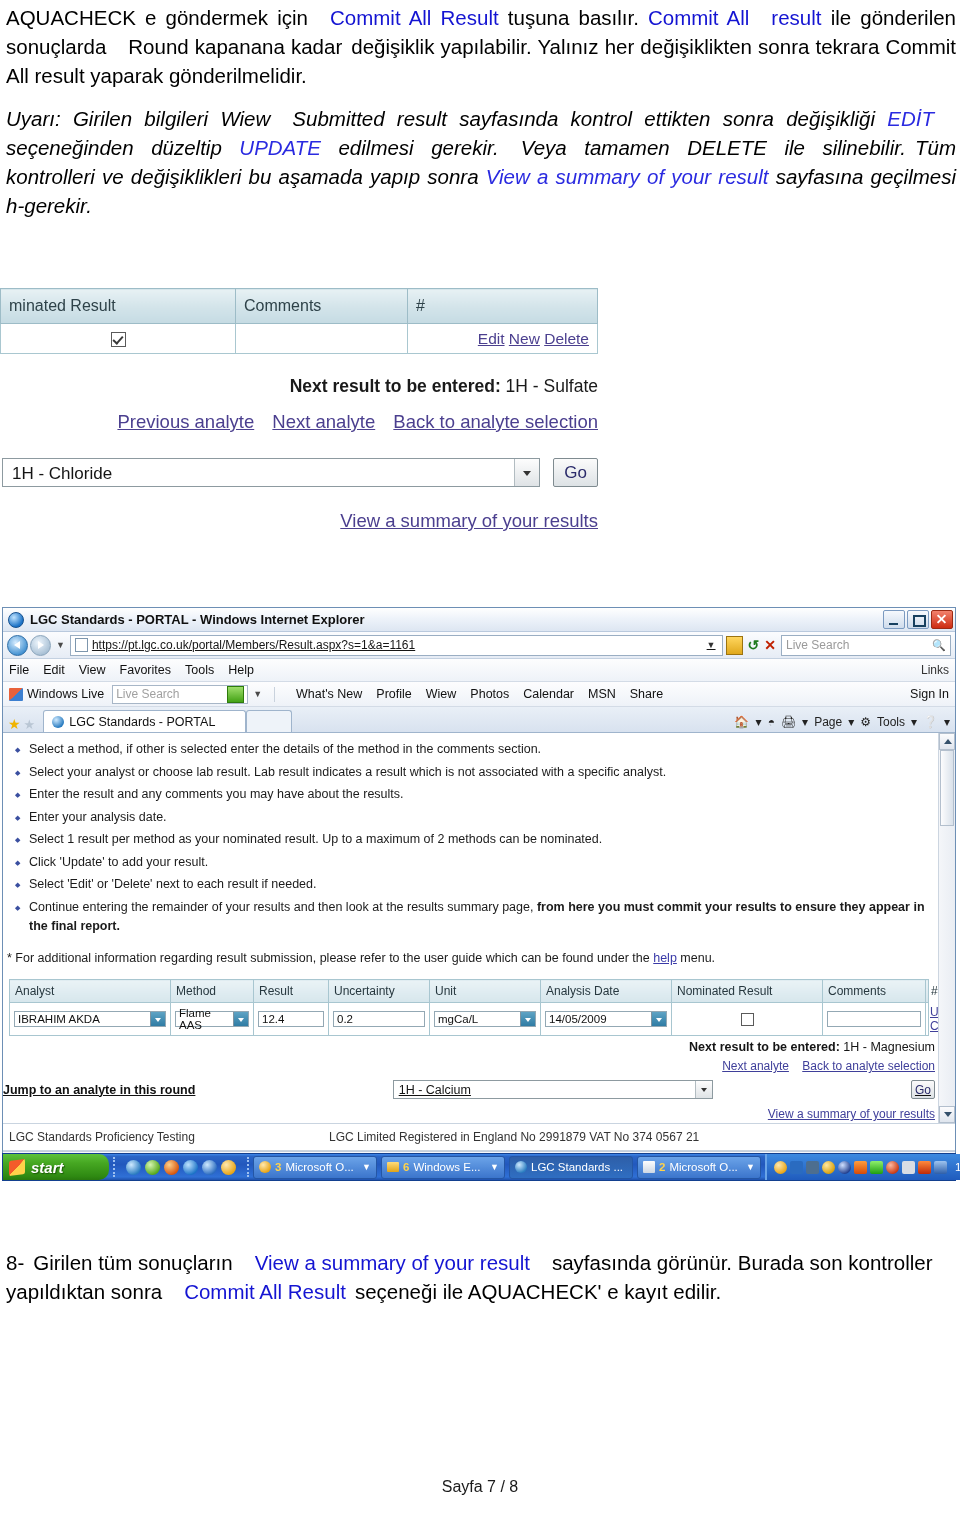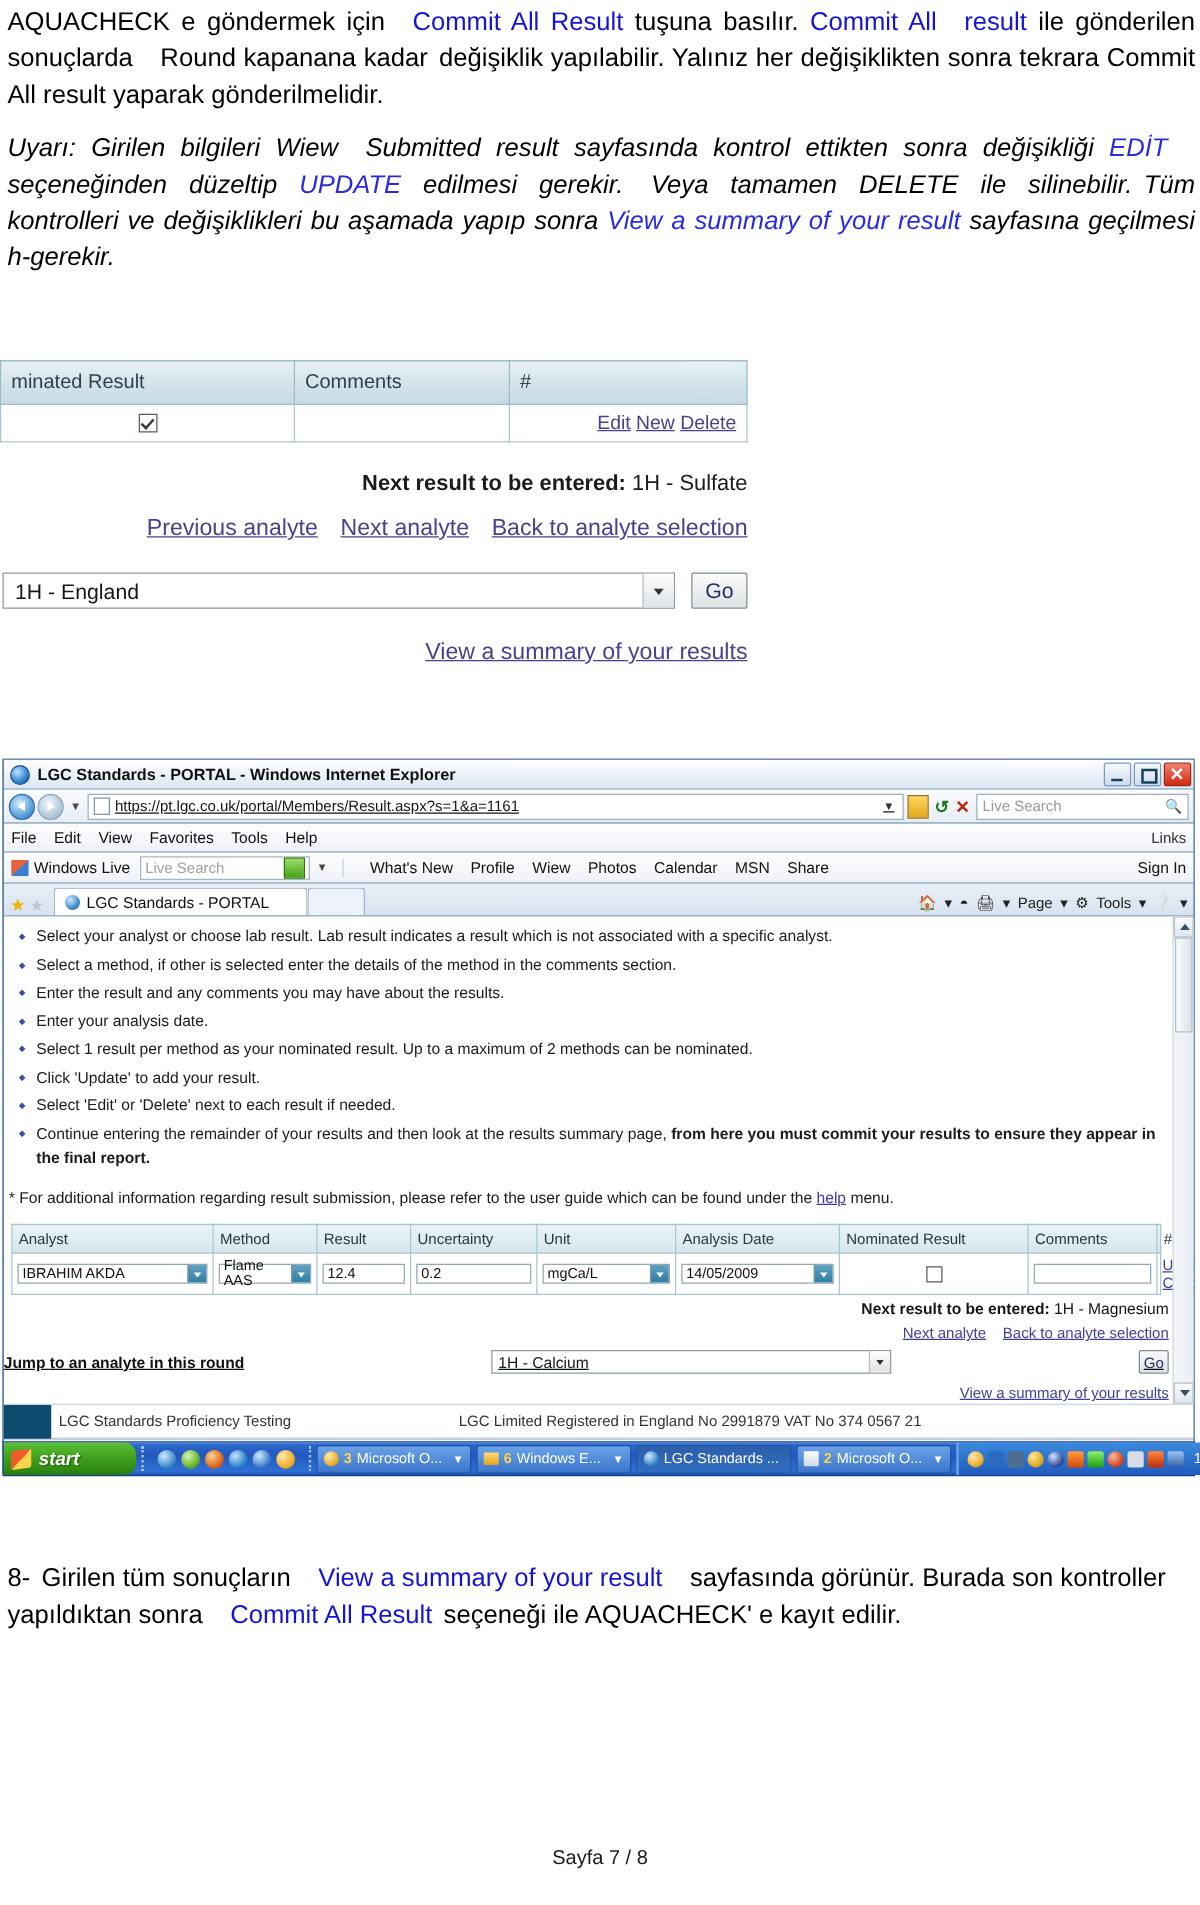--- a/index.html
+++ b/index.html
@@ -328,21 +328,21 @@
   .gobtn2{
     width:24px;height:19px;border:1px solid #7f8b90;border-radius:2px;
     background:linear-gradient(to bottom,#fbfbfb,#dde2e5);
     font-size:12px;color:#2a2a6a;text-align:center;line-height:18px;margin-left:5px;box-sizing:border-box;
   }
   .sumrow2{ text-align:right; font-size:12px; padding:8px 20px 0 0;}
 
   .ie-pagefoot{
     height:26px; display:flex; align-items:center;
     background:#fff; border-bottom:1px solid #c9d4e0;
-    font-size:12px; color:#333; padding:0 6px;margin-left:38px;
+    font-size:12px; color:#333; padding:0 6px;
   }
   .ie-pagefoot .a{ width:320px; }
   .ie-status{
     height:22px; display:flex; align-items:center;
     background:linear-gradient(to bottom,#f6f8fb,#e4eaf2);
     border-top:1px solid #c3cedc; font-size:12px; color:#111; padding:0 6px;
   }
   .ie-status .zone{
     margin-left:auto; display:flex; align-items:center; gap:5px;
   }
@@ -443,21 +443,21 @@
     </div>
 
     <div class="navrow">
       <span class="lnk">Previous analyte</span>
       <span class="lnk">Next analyte</span>
       <span class="lnk">Back to analyte selection</span>
     </div>
 
     <div class="selrow">
       <div class="combo">
-        <span>1H - England</span>
+        <span>1H - Chloride</span>
         <span class="arrowbox"></span>
       </div>
       <div class="gobtn">Go</div>
     </div>
 
     <div class="sumrow">
       <span class="lnk">View a summary of your results</span>
     </div>
   </div>
 
@@ -547,22 +547,22 @@
     <div class="ie-content">
 
       <div class="ie-scroll">
         <div class="sbtn"></div>
         <div class="thumb"></div>
         <div class="sbtn bot"></div>
       </div>
 
       <div class="bullets">
         <ul>
+          <li>Select a method, if other is selected enter the details of the method in the comments section.</li>
           <li>Select your analyst or choose lab result. Lab result indicates a result which is not associated with a specific analyst.</li>
-          <li>Select a method, if other is selected enter the details of the method in the comments section.</li>
           <li>Enter the result and any comments you may have about the results.</li>
           <li>Enter your analysis date.</li>
           <li>Select 1 result per method as your nominated result. Up to a maximum of 2 methods can be nominated.</li>
           <li>Click 'Update' to add your result.</li>
           <li>Select 'Edit' or 'Delete' next to each result if needed.</li>
           <li>
             <span>Continue entering the remainder of your results and then look at the results summary page, </span><b>from here you must commit your results to ensure they appear in the final report.</b>
           </li>
         </ul>
       </div>

